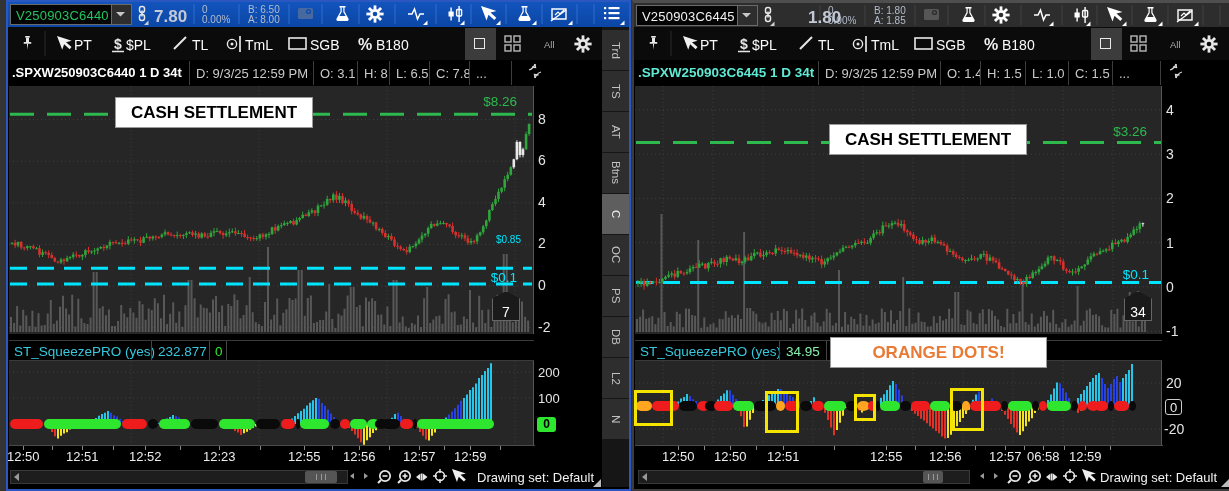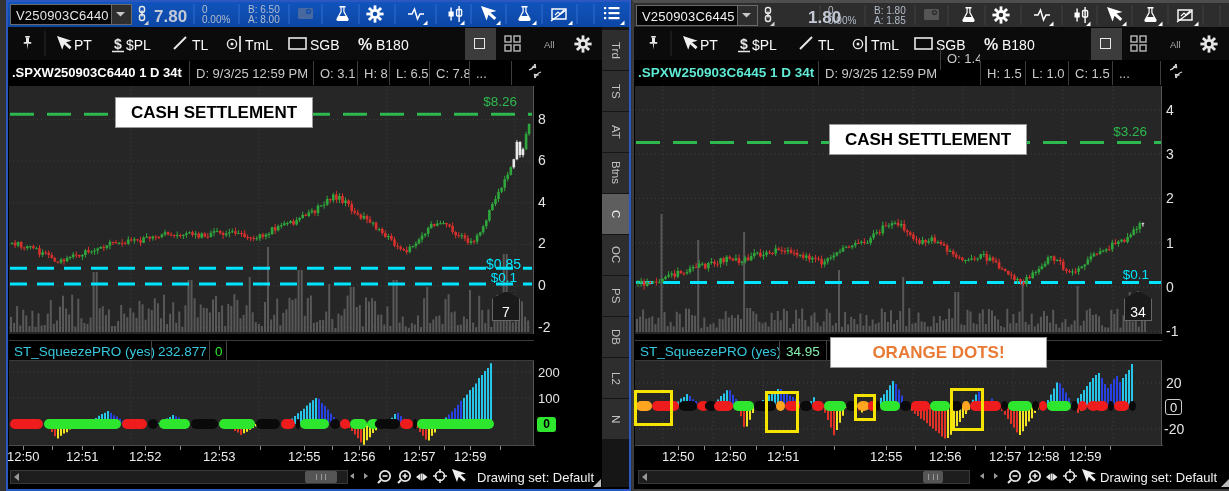--- a/index.html
+++ b/index.html
@@ -5,21 +5,21 @@
 .abs{position:absolute;white-space:nowrap}
 .lbl{position:absolute;color:#e4e4e4;font-size:13px;line-height:13px;white-space:nowrap}
 .tlbl{position:absolute;color:#ececec;font-size:13px;line-height:13px;white-space:nowrap}
 </style></head><body>
 
 <div class="abs" style="left:6px;top:0;width:625px;height:491px;background:#000;border:2px solid #2b58c0"></div>
 <div class="abs" style="left:8px;top:2px;width:621px;height:25px;background:linear-gradient(#1254bd,#0b46a4)"></div>
 <div class="abs" style="left:632px;top:0;width:597px;height:491px;background:#000;border-top:3px solid #4e4e4e;border-left:2px solid #3c3c3c;border-bottom:2px solid #3c3c3c"></div>
 <div class="abs" style="left:634px;top:3px;width:595px;height:24px;background:#2d2d2d"></div>
 <div class="abs" style="left:10px;top:4px;width:122px;height:21px;background:#050505;border:1px solid #6a6a6a"></div>
-<div class="abs" style="left:16px;top:8px;font-size:13px;color:#e5e5e5;letter-spacing:0.2px">V250903C6440</div>
+<div class="abs" style="left:16px;top:8px;font-size:13px;color:#22c55e;letter-spacing:0.2px">V250903C6440</div>
 <div class="abs" style="left:111px;top:5px;width:20px;height:19px;background:#2e2e2e;border-left:1px solid #6a6a6a"></div>
 <svg class="abs" style="left:116px;top:12px" width="10" height="6">
     <path d="M0 0h9l-4.5 4.5z" fill="#c8c8c8"></path>
   </svg>
 <svg class="abs" style="left:8px;top:2px" width="620" height="24">
     <g transform="translate(130,4)" stroke="#e8e8e8" fill="none" stroke-width="1.5">
       <rect x="1.5" y="0.5" width="5" height="6" rx="2.2"></rect>
       <rect x="1.5" y="8.5" width="5" height="6" rx="2.2"></rect>
       <line x1="4" y1="4.5" x2="4" y2="10.5"></line>
     </g>
@@ -269,21 +269,21 @@
     <g transform="translate(1,1)" stroke="#d8d8d8" fill="none" stroke-width="1.3">
       <path d="M1 6c3-1 5-3 6-6"></path>
       <path d="M7 0l0.5 3.5L4 3"></path>
       <path d="M13 8c-3 1-5 3-6 6"></path>
       <path d="M7 14l-0.5-3.5L10.5 11"></path>
     </g>
   </svg>
 <div class="abs" style="left:634px;top:60px;width:596px;height:26px;background:#000"></div>
 <div class="abs" style="left:638px;top:65px;font-size:13.5px;font-weight:bold;color:#5eead4">.SPXW250903C6445 1 D 34t</div>
 <div class="abs" style="left:818px;top:61px;width:122px;height:24px;border-left:1px solid #3d3d3d;color:#c9c9c9;font-size:13px;padding:5px 0 0 6px;overflow:hidden">D: 9/3/25 12:59 PM</div>
-<div class="abs" style="left:940px;top:46px;width:40px;height:24px;border-left:1px solid #3d3d3d;color:#c9c9c9;font-size:13px;padding:5px 0 0 6px;overflow:hidden">O: 1.4</div>
+<div class="abs" style="left:940px;top:61px;width:40px;height:24px;border-left:1px solid #3d3d3d;color:#c9c9c9;font-size:13px;padding:5px 0 0 6px;overflow:hidden">O: 1.4</div>
 <div class="abs" style="left:980px;top:61px;width:45px;height:24px;border-left:1px solid #3d3d3d;color:#c9c9c9;font-size:13px;padding:5px 0 0 6px;overflow:hidden">H: 1.5</div>
 <div class="abs" style="left:1025px;top:61px;width:43px;height:24px;border-left:1px solid #3d3d3d;color:#c9c9c9;font-size:13px;padding:5px 0 0 6px;overflow:hidden">L: 1.0</div>
 <div class="abs" style="left:1068px;top:61px;width:44px;height:24px;border-left:1px solid #3d3d3d;color:#c9c9c9;font-size:13px;padding:5px 0 0 6px;overflow:hidden">C: 1.5</div>
 <div class="abs" style="left:1112px;top:61px;width:48px;height:24px;border-left:1px solid #3d3d3d;color:#c9c9c9;font-size:13px;padding:5px 0 0 6px;overflow:hidden">...</div>
 <div class="abs" style="left:1160px;top:61px;width:1px;height:24px;background:#3d3d3d"></div>
 <svg class="abs" style="left:1168px;top:63px" width="16" height="16">
     <g transform="translate(1,1)" stroke="#d8d8d8" fill="none" stroke-width="1.3">
       <path d="M1 6c3-1 5-3 6-6"></path>
       <path d="M7 0l0.5 3.5L4 3"></path>
       <path d="M13 8c-3 1-5 3-6 6"></path>
@@ -327,21 +327,21 @@
 <div class="lbl" style="left:538px;top:237px;font-size:14px">2</div>
 <div class="lbl" style="left:538px;top:279px;font-size:14px">0</div>
 <div class="lbl" style="left:538px;top:321px;font-size:14px">-2</div>
 <div class="lbl" style="left:1166px;top:104px;font-size:14px">4</div>
 <div class="lbl" style="left:1166px;top:148px;font-size:14px">3</div>
 <div class="lbl" style="left:1166px;top:192px;font-size:14px">2</div>
 <div class="lbl" style="left:1166px;top:237px;font-size:14px">1</div>
 <div class="lbl" style="left:1166px;top:281px;font-size:14px">0</div>
 <div class="lbl" style="left:1166px;top:325px;font-size:14px">-1</div>
 <div class="abs" style="right:712px;top:94px;color:#2eb94f;font-size:13.5px">$8.26</div>
-<div class="abs" style="right:708px;top:256px;color:#00e5ff;font-size:14px">$0.85</div>
+<div class="abs" style="right:708px;top:234px;color:#00e5ff;font-size:10px">$0.85</div>
 <div class="abs" style="right:712px;top:270px;color:#00e5ff;font-size:13.5px">$0.1</div>
 <div class="abs" style="right:82px;top:124px;color:#2eb94f;font-size:13.5px">$3.26</div>
 <div class="abs" style="right:80px;top:267px;color:#00e5ff;font-size:13.5px">$0.1</div>
 <div class="abs" style="left:115px;top:97px;width:198px;height:31px;background:#fff;border:1px solid #999;color:#000;font-size:17px;font-weight:bold;text-align:center;line-height:29px">CASH SETTLEMENT</div>
 <div class="abs" style="left:829px;top:124px;width:198px;height:31px;background:#fff;border:1px solid #999;color:#000;font-size:17px;font-weight:bold;text-align:center;line-height:29px">CASH SETTLEMENT</div>
 <div class="abs" style="left:492px;top:291px;width:28px;height:30px;background:#1a1a1a;border:1px solid #666;clip-path:polygon(50% 0,100% 26%,100% 100%,0 100%,0 26%);color:#fff;font-size:14px;text-align:center;line-height:40px">7</div>
 <div class="abs" style="left:1124px;top:291px;width:28px;height:30px;background:#1a1a1a;border:1px solid #666;clip-path:polygon(50% 0,100% 26%,100% 100%,0 100%,0 26%);color:#fff;font-size:14px;text-align:center;line-height:40px">34</div>
 <div class="abs" style="left:9px;top:340px;width:525px;height:21px;background:#000;border-top:1px solid #3a3a3a;border-bottom:1px solid #3a3a3a"></div>
 <div class="abs" style="left:635px;top:340px;width:527px;height:21px;background:#000;border-top:1px solid #3a3a3a;border-bottom:1px solid #3a3a3a"></div>
 <div class="abs" style="left:14px;top:344px;font-size:13.5px;color:#37c8de">ST_SqueezePRO (yes)</div>
@@ -471,32 +471,32 @@
 <div class="abs" style="left:756px;top:446px;width:1px;height:4px;background:#888"></div>
 <div class="abs" style="left:834px;top:446px;width:1px;height:4px;background:#888"></div>
 <div class="abs" style="left:915px;top:446px;width:1px;height:4px;background:#888"></div>
 <div class="abs" style="left:975px;top:446px;width:1px;height:4px;background:#888"></div>
 <div class="abs" style="left:1024px;top:446px;width:1px;height:4px;background:#888"></div>
 <div class="abs" style="left:1064px;top:446px;width:1px;height:4px;background:#888"></div>
 <div class="abs" style="left:1110px;top:446px;width:1px;height:4px;background:#888"></div>
 <div class="tlbl" style="left:7px;top:450px">12:50</div>
 <div class="tlbl" style="left:66px;top:450px">12:51</div>
 <div class="tlbl" style="left:129px;top:450px">12:52</div>
-<div class="tlbl" style="left:203px;top:450px">12:53</div>
+<div class="tlbl" style="left:203px;top:450px">12:23</div>
 <div class="tlbl" style="left:288px;top:450px">12:55</div>
 <div class="tlbl" style="left:343px;top:450px">12:56</div>
 <div class="tlbl" style="left:403px;top:450px">12:57</div>
 <div class="tlbl" style="left:454px;top:450px">12:59</div>
 <div class="tlbl" style="left:662px;top:450px">12:50</div>
 <div class="tlbl" style="left:714px;top:450px">12:50</div>
 <div class="tlbl" style="left:767px;top:450px">12:51</div>
 <div class="tlbl" style="left:870px;top:450px">12:55</div>
 <div class="tlbl" style="left:929px;top:450px">12:56</div>
 <div class="tlbl" style="left:989px;top:450px">12:57</div>
-<div class="tlbl" style="left:1027px;top:450px">12:58</div>
+<div class="tlbl" style="left:1027px;top:450px">06:58</div>
 <div class="tlbl" style="left:1069px;top:450px">12:59</div>
 <div class="abs" style="left:10px;top:470px;width:338px;height:14px;background:#1d1d1d;border:1px solid #383838"></div>
 <div class="abs" style="left:305px;top:471px;width:32px;height:12px;background:#555;border-radius:2px"></div>
 <div class="abs" style="left:316px;top:474px;width:10px;height:6px;border-left:1px solid #999;border-right:1px solid #999;background:linear-gradient(90deg,transparent 4px,#999 4px,#999 5px,transparent 5px)"></div>
 <svg class="abs" style="left:348px;top:467px" width="130" height="20">
     <path d="M2 5l-0 0 4-3v6z" fill="#999" transform="translate(0,4)"></path>
     <path d="M0 2l4 3-4 3z" fill="#999" transform="translate(16,4)"></path>
     <g transform="translate(30,2)">
       <circle cx="7" cy="7" r="5.2" stroke="#e8e8e8" stroke-width="1.7" fill="none"></circle>
       <line x1="4.5" y1="7" x2="9.5" y2="7" stroke="#e8e8e8" stroke-width="1.6"></line>

